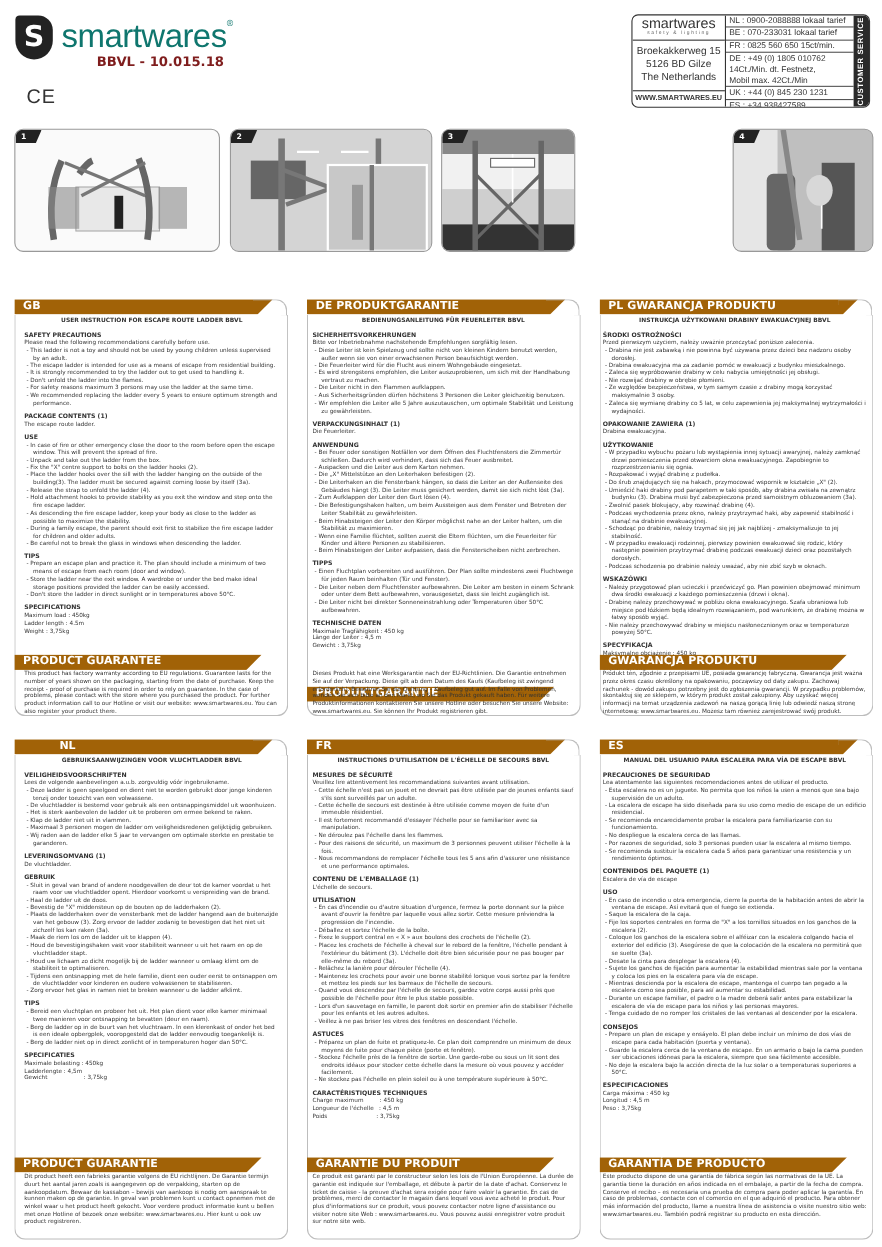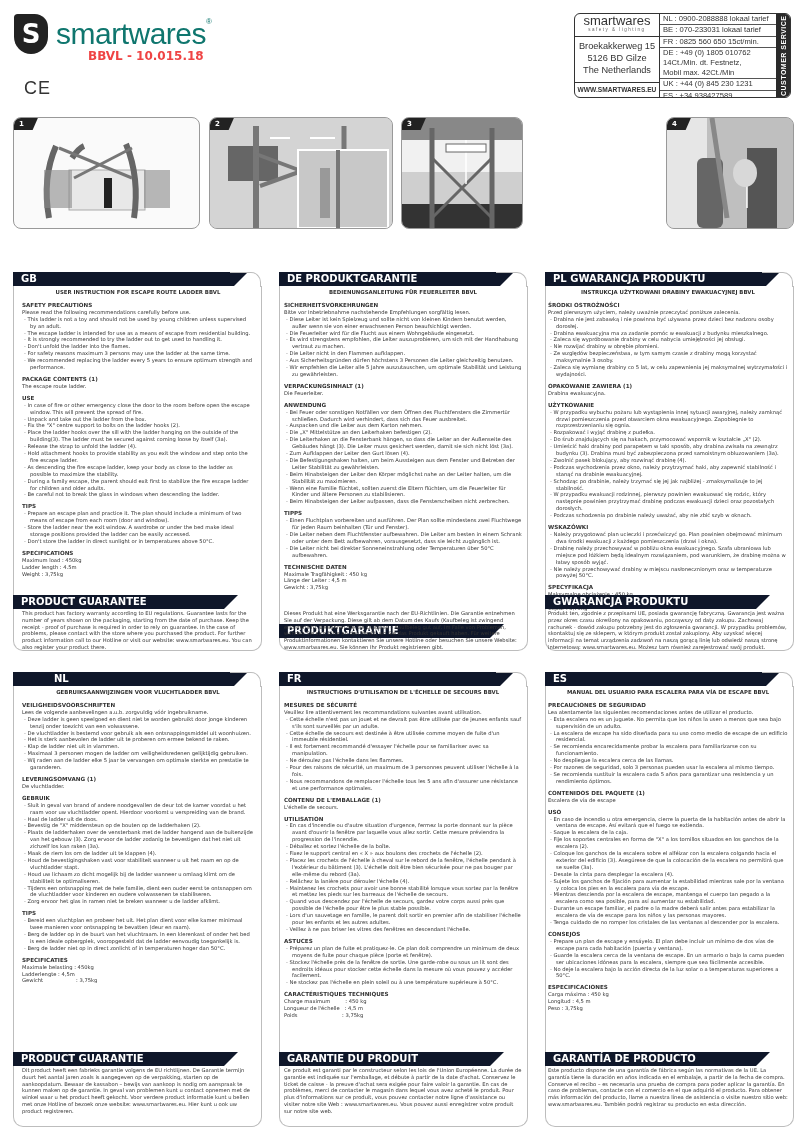--- a/index.html
+++ b/index.html
@@ -1,21 +1,21 @@
 <!DOCTYPE html>
 <html><head>
 <meta charset="utf-8">
 <style>
   html, body { margin:0; padding:0; background:#ffffff; }
   body { width:802px; height:1134px; position:relative; overflow:hidden; font-family:"DejaVu Sans", sans-serif; color:#222; }
   .logo { position:absolute; left:14px; top:14px; display:flex; align-items:center; }
   .logo-badge { width:34px; height:40px; background:#222; border-radius:4px 14px 18px 18px; color:#fff; font-weight:bold; font-size:26px; display:flex; align-items:center; justify-content:center; font-family:"DejaVu Sans", sans-serif; }
   .logo-text { font-family:"Liberation Sans", sans-serif; font-size:30px; color:#0f766e; margin-left:8px; letter-spacing:-0.5px; }
   .logo-text sup { font-size:8px; vertical-align:top; }
-  .model { position:absolute; left:88px; top:49px; font-weight:bold; font-size:12px; color:#ef4444; }
+  .model { position:absolute; left:88px; top:49px; font-weight:bold; font-size:12px; color:#7f1d1d; }
   .ce { position:absolute; left:24px; top:78px; font-size:18px; font-family:"Liberation Sans", sans-serif; color:#333; letter-spacing:1px; }
 
   .cs-box { position:absolute; left:574px; top:13px; width:215px; height:83px; border:1.5px solid #333; border-radius:6px; display:flex; font-family:"Liberation Sans", sans-serif; overflow:hidden; }
   .cs-left { width:84px; border-right:1.2px solid #333; display:flex; flex-direction:column; }
   .cs-brand { height:22px; border-bottom:1.2px solid #333; text-align:center; }
   .cs-brand .b1 { font-size:13px; line-height:13px; color:#333; }
   .cs-brand .b2 { font-size:4.5px; letter-spacing:1.5px; color:#666; line-height:6px; }
   .cs-addr { flex:1; font-size:9.2px; text-align:center; line-height:12px; padding-top:3px; color:#333; border-bottom:1.2px solid #333; }
   .cs-web { height:14px; font-size:6.6px; font-weight:bold; text-align:center; line-height:14px; color:#333; }
   .cs-mid { flex:1; display:flex; flex-direction:column; }
@@ -23,21 +23,21 @@
   .cs-row.tall { line-height:10px; }
   .cs-row:last-child { border-bottom:none; }
   .cs-side { width:14px; background:#2a2a2a; color:#fff; font-size:7px; font-weight:bold; writing-mode:vertical-rl; transform:rotate(180deg); text-align:center; letter-spacing:0.5px; display:flex; align-items:center; justify-content:center; }
 
   .figures { position:absolute; top:117px; left:13px; width:779px; height:110px; }
   .fig { position:absolute; top:0; height:110px; border:1px solid #999; border-radius:8px; overflow:hidden; background:#e6e6e6; }
   .fig .tag { position:absolute; left:0; top:0; background:#222; color:#fff; font-size:7px; font-weight:bold; padding:2px 14px 2px 5px; clip-path:polygon(0 0,100% 0,78% 100%,0 100%); }
   .fig .scene { position:absolute; inset:0; }
 
   .panel { position:absolute; border:1px solid #bdbdbd; border-top:none; border-radius:0 0 10px 10px; }
-  .hdr { position:absolute; height:14px; background:#0f172a; color:#fff; font-weight:bold; font-size:9px; line-height:14px; padding-left:8px; box-sizing:border-box; clip-path:polygon(0 0, 100% 0, calc(100% - 14px) 100%, 0 100%); }
+  .hdr { position:absolute; height:14px; background:#a16207; color:#fff; font-weight:bold; font-size:9px; line-height:14px; padding-left:8px; box-sizing:border-box; clip-path:polygon(0 0, 100% 0, calc(100% - 14px) 100%, 0 100%); }
   .hdr.big { font-size:10px; }
   .hdr-cap { position:absolute; height:14px; border-top:1px solid #bdbdbd; border-right:1px solid #bdbdbd; border-radius:0 10px 0 0; }
   .txt { position:absolute; font-size:5.2px; line-height:6.9px; color:#333; }
   .txt .title { text-align:center; font-weight:bold; font-size:5.4px; margin:2px 0 6px; }
   .txt .sec { font-weight:bold; font-size:5.6px; margin-top:5px; }
   .txt .p { margin:0; }
   .txt .li { padding-left:8px; text-indent:-6px; margin:0; }
   .gtext { position:absolute; font-size:5.2px; line-height:6.8px; color:#333; }
 </style>
 </head>

